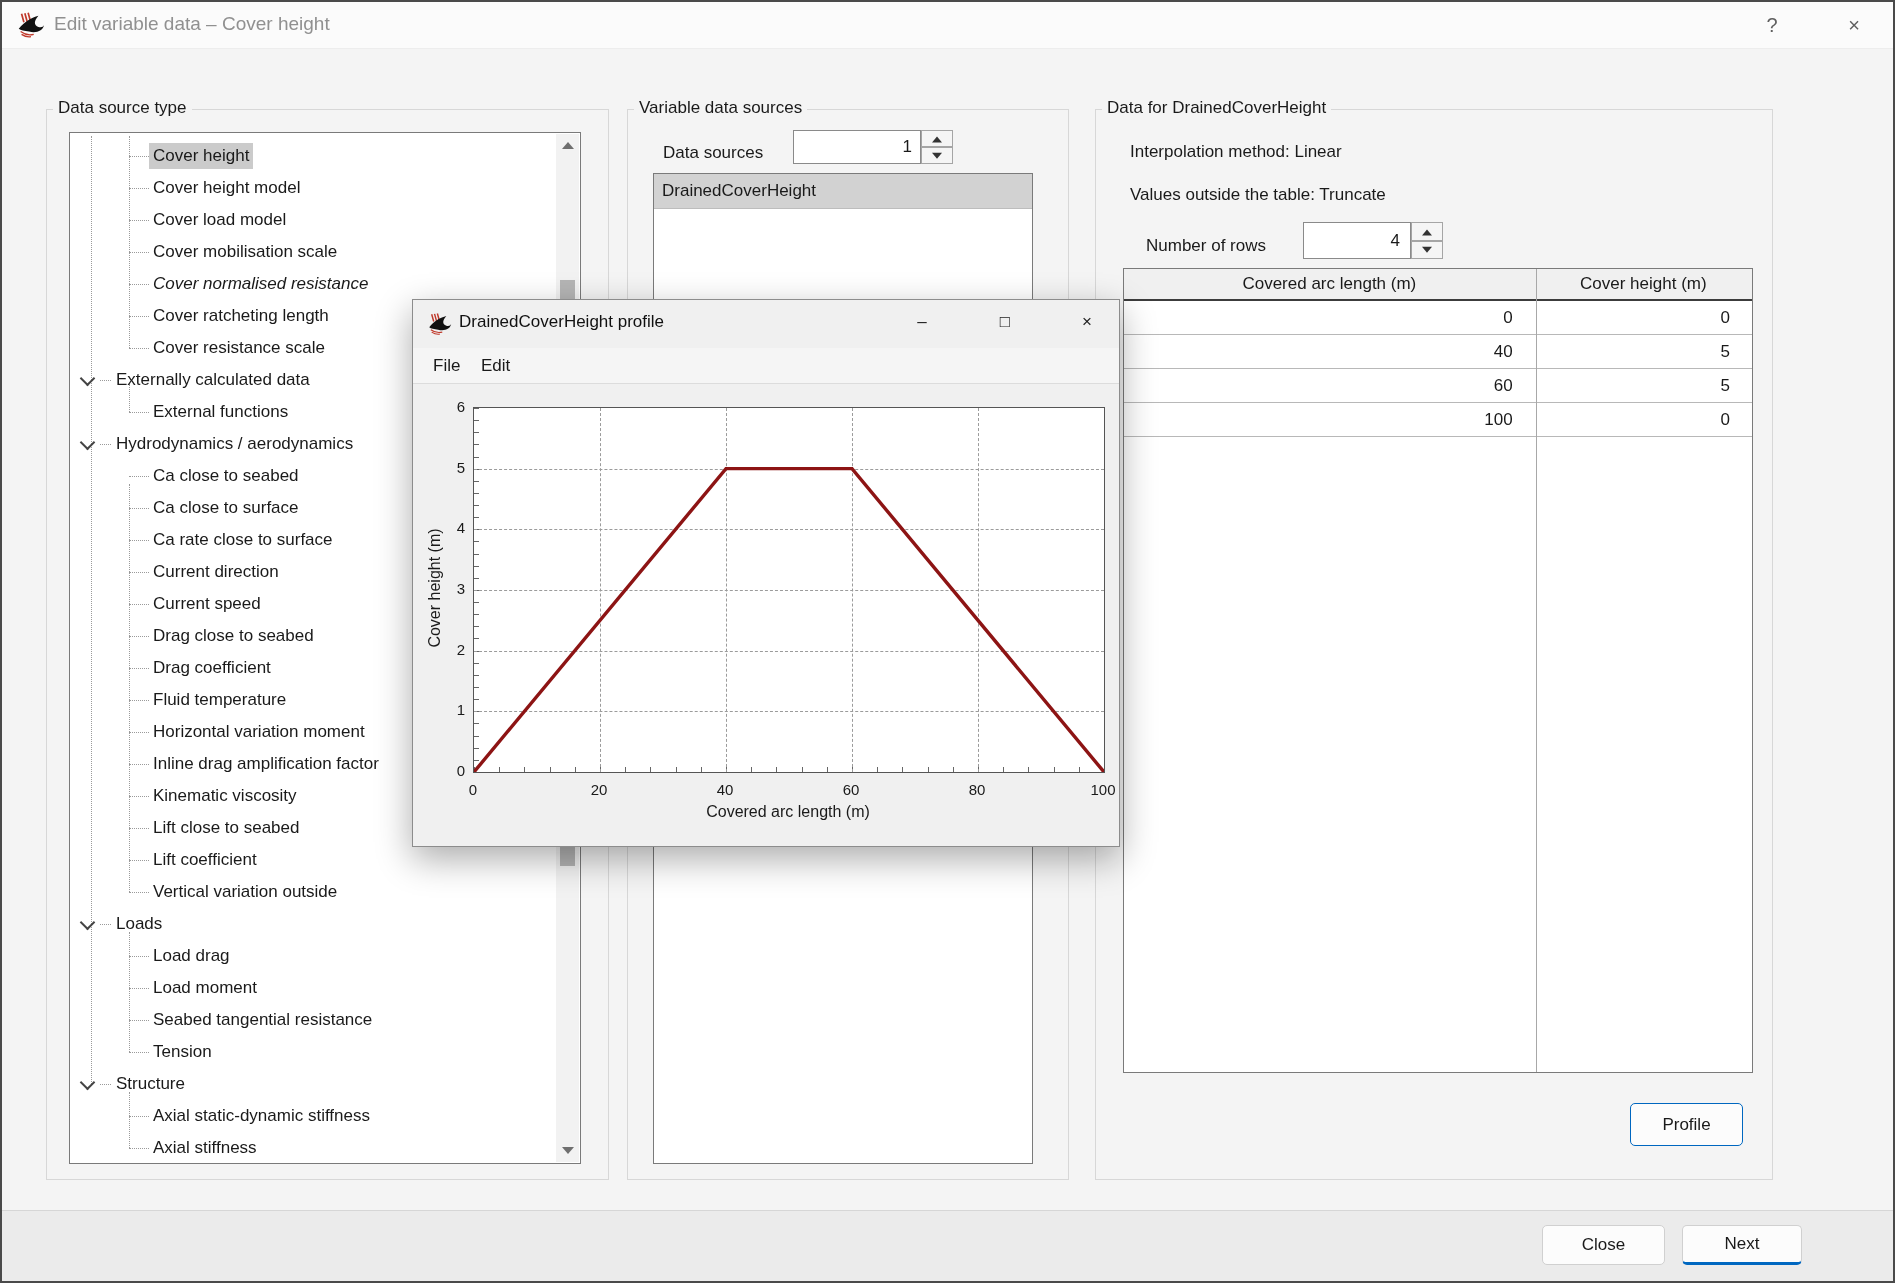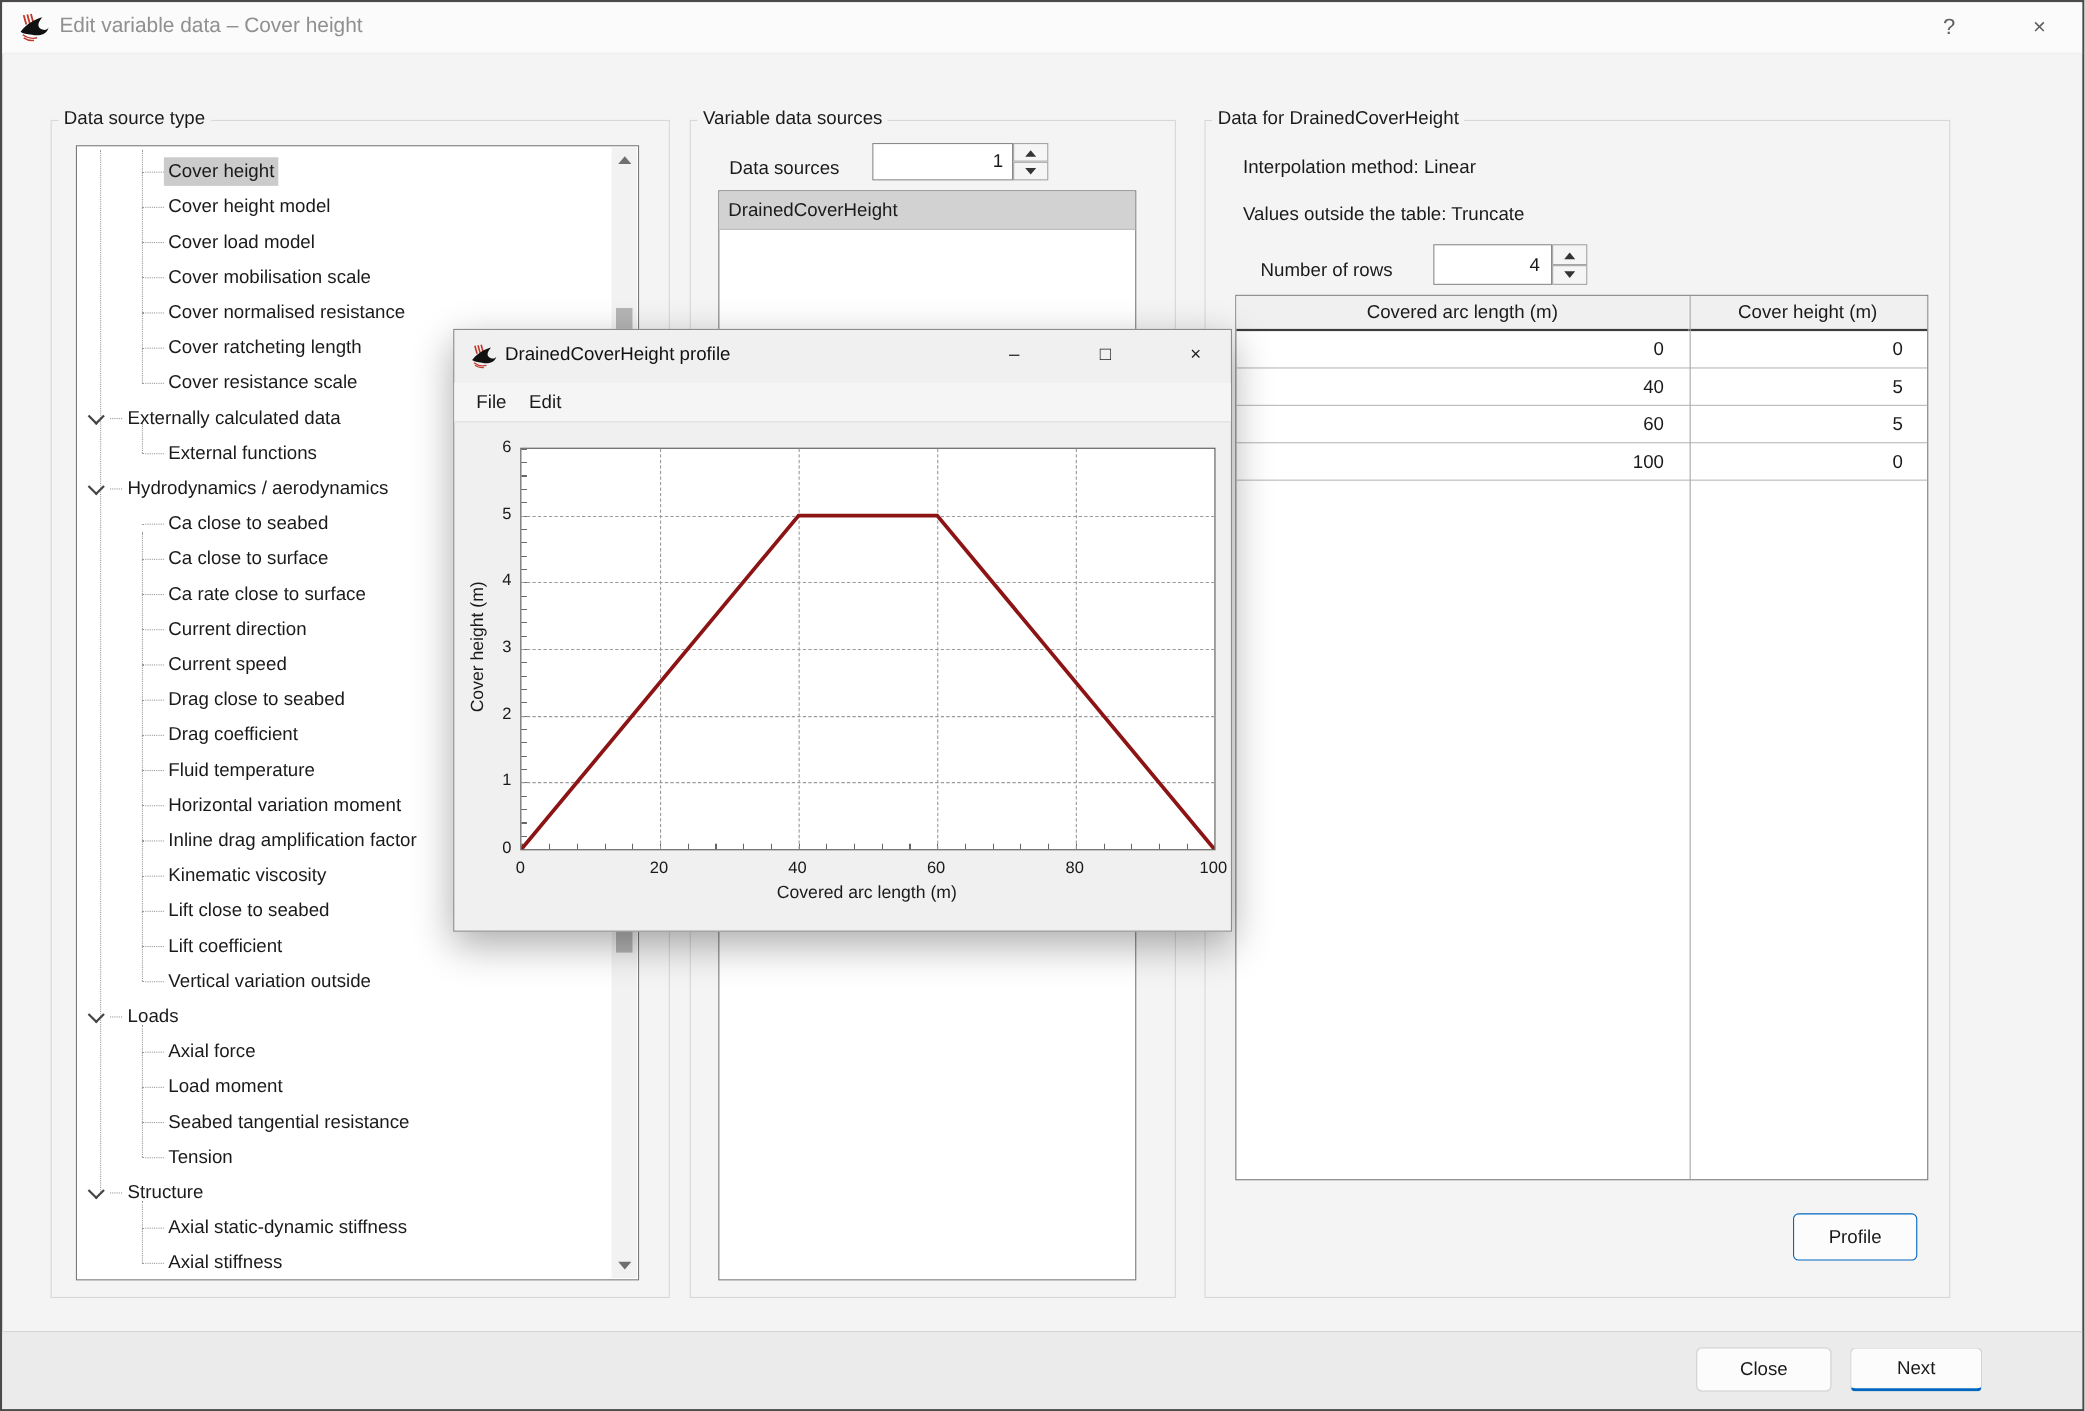--- a/index.html
+++ b/index.html
@@ -111,21 +111,21 @@
             <span class="tree-label" style="left: 79px;">Cover height model</span>
           </div>
           <div class="tree-row" style="top: 71px;">
             <span class="stub" style="left: 59px; width: 20px;"></span>
             <span class="tree-label" style="left: 79px;">Cover load model</span>
           </div>
           <div class="tree-row" style="top: 103px;">
             <span class="stub" style="left: 59px; width: 20px;"></span>
             <span class="tree-label" style="left: 79px;">Cover mobilisation scale</span>
           </div>
-          <div class="tree-row" style="top: 135px;">
+          <div class="tree-row" style="top: 135px; font-style: italic;">
             <span class="stub" style="left: 59px; width: 20px;"></span>
             <span class="tree-label" style="left: 79px;">Cover normalised resistance</span>
           </div>
           <div class="tree-row" style="top: 167px;">
             <span class="stub" style="left: 59px; width: 20px;"></span>
             <span class="tree-label" style="left: 79px;">Cover ratcheting length</span>
           </div>
           <div class="tree-row" style="top: 199px;">
             <span class="stub" style="left: 59px; width: 20px;"></span>
             <span class="tree-label" style="left: 79px;">Cover resistance scale</span>
@@ -200,21 +200,21 @@
             <span class="stub" style="left: 59px; width: 20px;"></span>
             <span class="tree-label" style="left: 79px;">Vertical variation outside</span>
           </div>
           <div class="tree-row" style="top: 775px;">
             <span class="chev" style="left: 12px;"></span>
             <span class="stub" style="left: 30px; width: 11px;"></span>
             <span class="tree-label" style="left: 42px;">Loads</span>
           </div>
           <div class="tree-row" style="top: 807px;">
             <span class="stub" style="left: 59px; width: 20px;"></span>
-            <span class="tree-label" style="left: 79px;">Axial force</span>
+            <span class="tree-label" style="left: 79px;">Load drag</span>
           </div>
           <div class="tree-row" style="top: 839px;">
             <span class="stub" style="left: 59px; width: 20px;"></span>
             <span class="tree-label" style="left: 79px;">Load moment</span>
           </div>
           <div class="tree-row" style="top: 871px;">
             <span class="stub" style="left: 59px; width: 20px;"></span>
             <span class="tree-label" style="left: 79px;">Seabed tangential resistance</span>
           </div>
           <div class="tree-row" style="top: 903px;">

